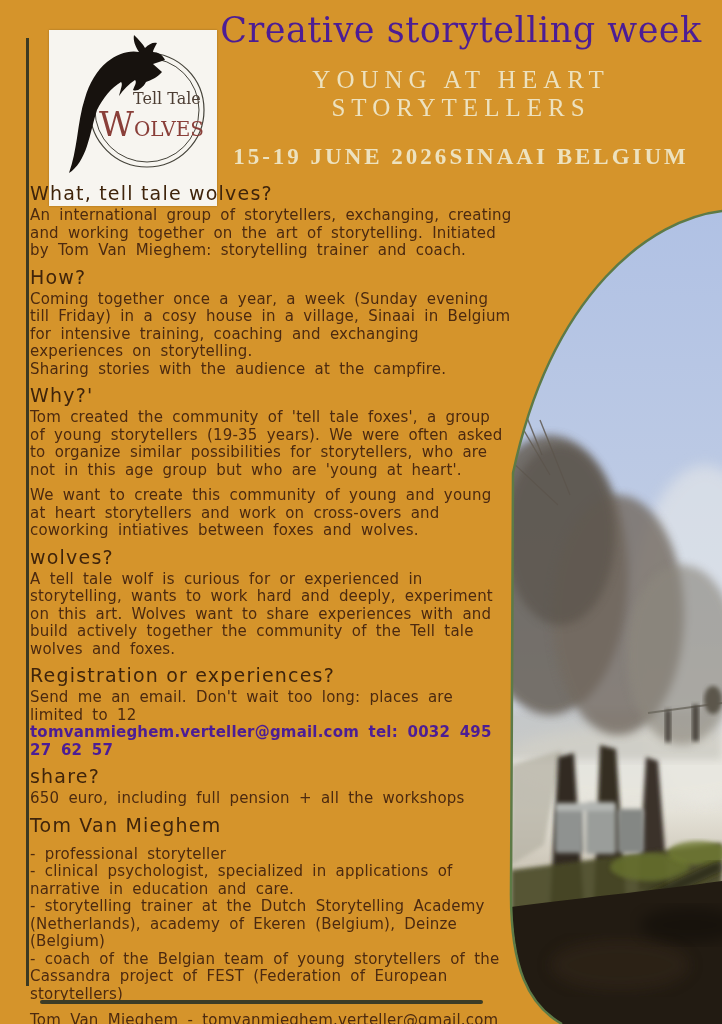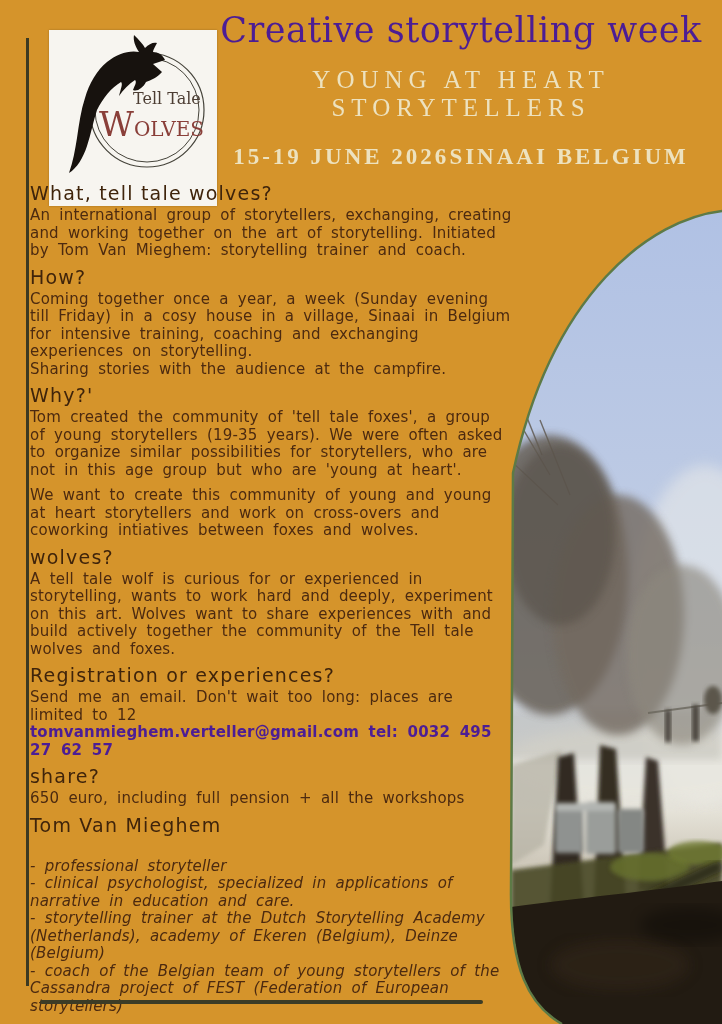--- a/index.html
+++ b/index.html
@@ -55,21 +55,21 @@
     margin:0 0 8px 0;
     font-size:15px;line-height:17.5px;
     letter-spacing:.2px;word-spacing:.28em;
     white-space:pre-line;
   }
   .sec p:last-child{margin-bottom:0;}
   .olive{color:#4c1d95;font-weight:bold;}
   .bullets div{
     font-size:15px;line-height:17.5px;letter-spacing:.2px;word-spacing:.28em;
   }
-  .bullets{margin-top:21px;font-style:italic;}
+  .bullets{margin-top:9px;}
   .footer-contact{
     margin-top:9px;
     font-size:15px;line-height:17.5px;letter-spacing:.2px;word-spacing:.28em;
     white-space:pre-line;
   }
   .divider{
     position:absolute;left:40px;top:1000px;width:443px;height:4px;
     background:#3c3c26;border-radius:2px;
   }
   

